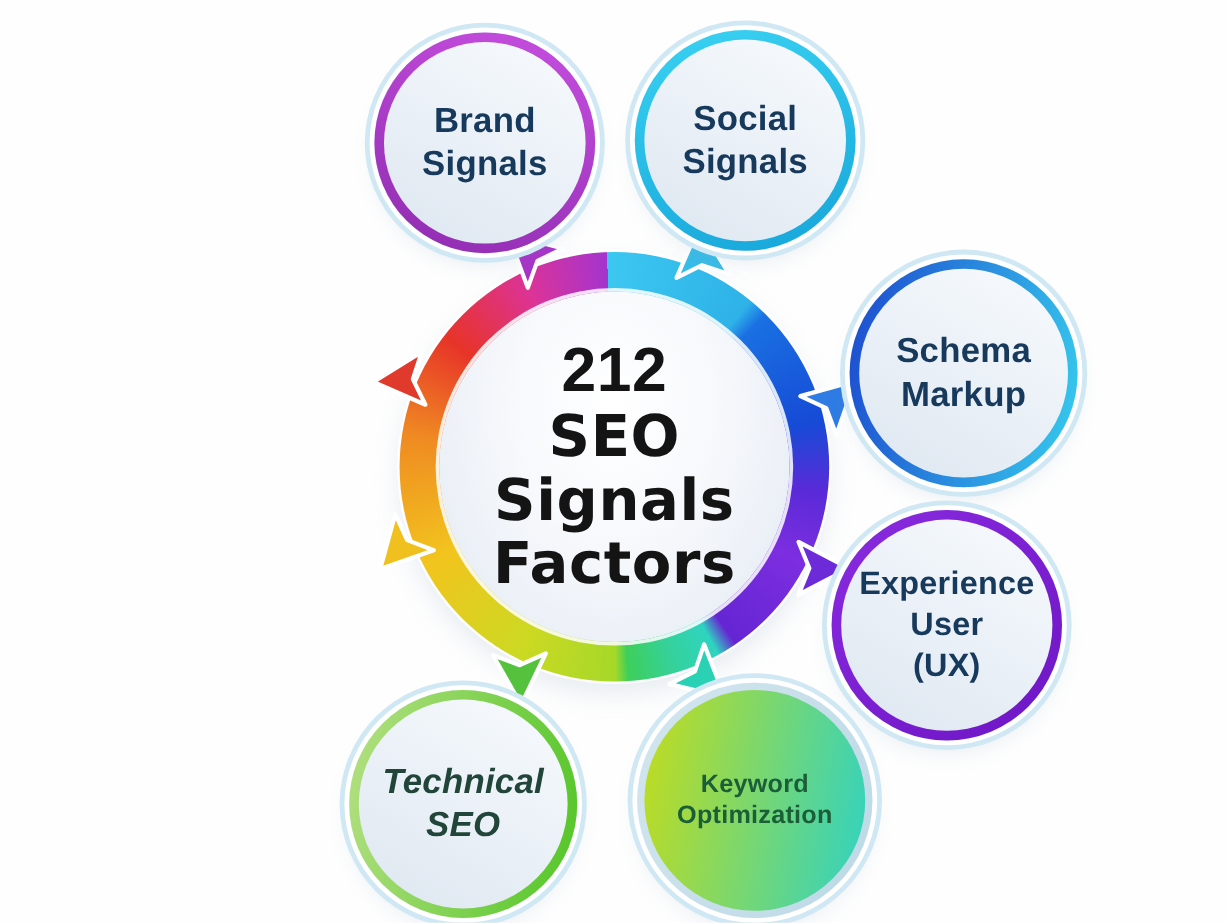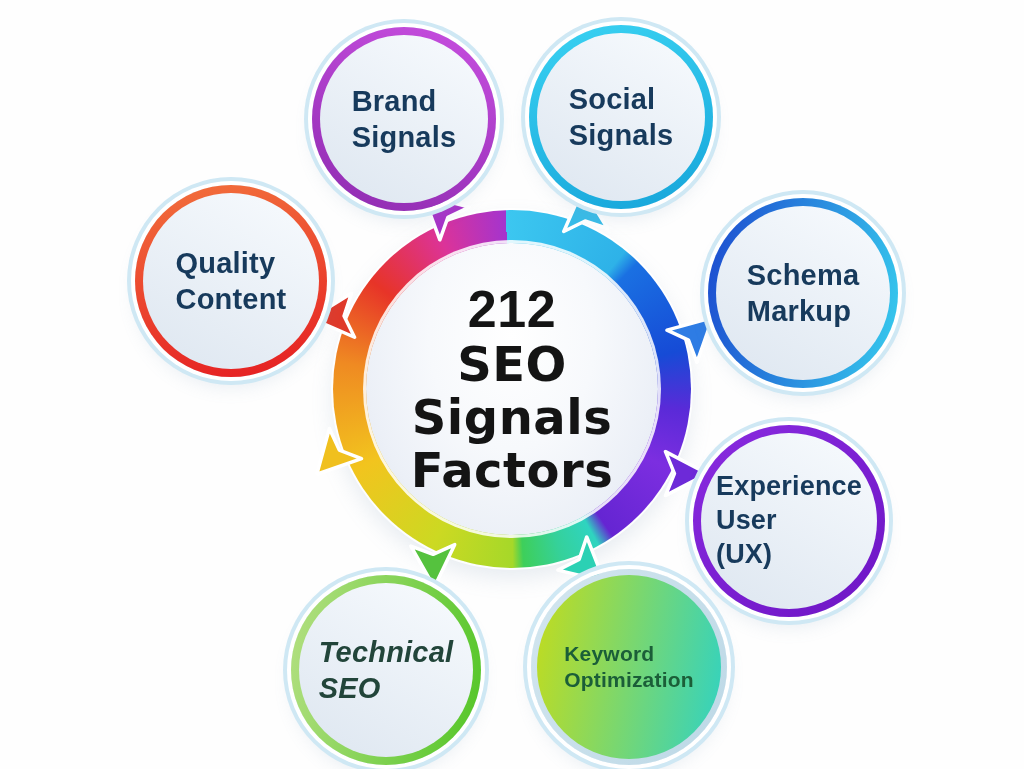--- a/index.html
+++ b/index.html
@@ -49,32 +49,32 @@
   
   .node {
     position:absolute; border-radius:50%; padding:8px; box-sizing:border-box;
     background:linear-gradient(var(--bdir,165deg), var(--b1,#999), var(--b2,#666));
     box-shadow:0 0 0 4px #ffffff, 0 0 0 8px #cfe8f4, 0 10px 18px rgba(120,150,180,.16);
     z-index:3;
   }
   .node-fill {
     width:100%; height:100%; border-radius:50%;
     background:linear-gradient(var(--fdir,210deg), var(--f1,#f8fbfe) 0%, var(--f2,#dde6f0) 100%);
-    display:flex; align-items:center; justify-content:center; text-align:left;
+    display:flex; align-items:center; justify-content:center; text-align:center;
   }
   .node-label {
     font-weight:700; font-size:29px; line-height:1.25; letter-spacing:.2px;
     color:#173a5c;
   }
   .node-label span { display:block; }
 
   .n-brand     { left:312px; top:27px;  width:184px; height:184px; --bdir:200deg; }
   .n-social    { left:529px; top:25px;  width:184px; height:184px; --bdir:165deg; }
   .n-quality   { left:135px; top:185px; width:192px; height:192px; --bdir:170deg; }
-  .n-schema    { left:708px; top:198px; width:190px; height:190px; --bdir:100deg; }
+  .n-schema    { left:708px; top:216px; width:190px; height:190px; --bdir:100deg; }
   .n-backlinks { left:130px; top:413px; width:192px; height:192px; --bdir:175deg; }
   .n-ux        { left:693px; top:425px; width:192px; height:192px; --bdir:140deg; }
   .n-tech      { left:291px; top:575px; width:190px; height:190px;font-style:italic; --bdir:100deg; }
   .n-keyword   { left:531px; top:569px; width:196px; height:196px; --bdir:120deg; --fdir:100deg; padding:6px; }
 
   .n-ux .node-label      { font-size:27px; }
   .n-keyword .node-label { font-size:21px; }
 </style>
 </head>
 <body>
@@ -142,28 +142,20 @@
 
   <div class="node n-social" style="--b1: #3ad2f2; --b2: #16a5da;">
     <div class="node-fill">
       <div class="node-label" style="color: rgb(23, 58, 92);">
         <span>Social</span>
         <span>Signals</span>
       </div>
     </div>
   </div>
 
-  <div class="node n-quality" style="--b1: #f2703c; --b2: #e51e22;">
-    <div class="node-fill">
-      <div class="node-label" style="color: rgb(23, 58, 92);">
-        <span>Quality</span>
-        <span>Content</span>
-      </div>
-    </div>
-  </div>
 
   <div class="node n-schema" style="--b1: #1c49cf; --b2: #37cdee;">
     <div class="node-fill">
       <div class="node-label" style="color: rgb(23, 58, 92);">
         <span>Schema</span>
         <span>Markup</span>
       </div>
     </div>
   </div>
 

